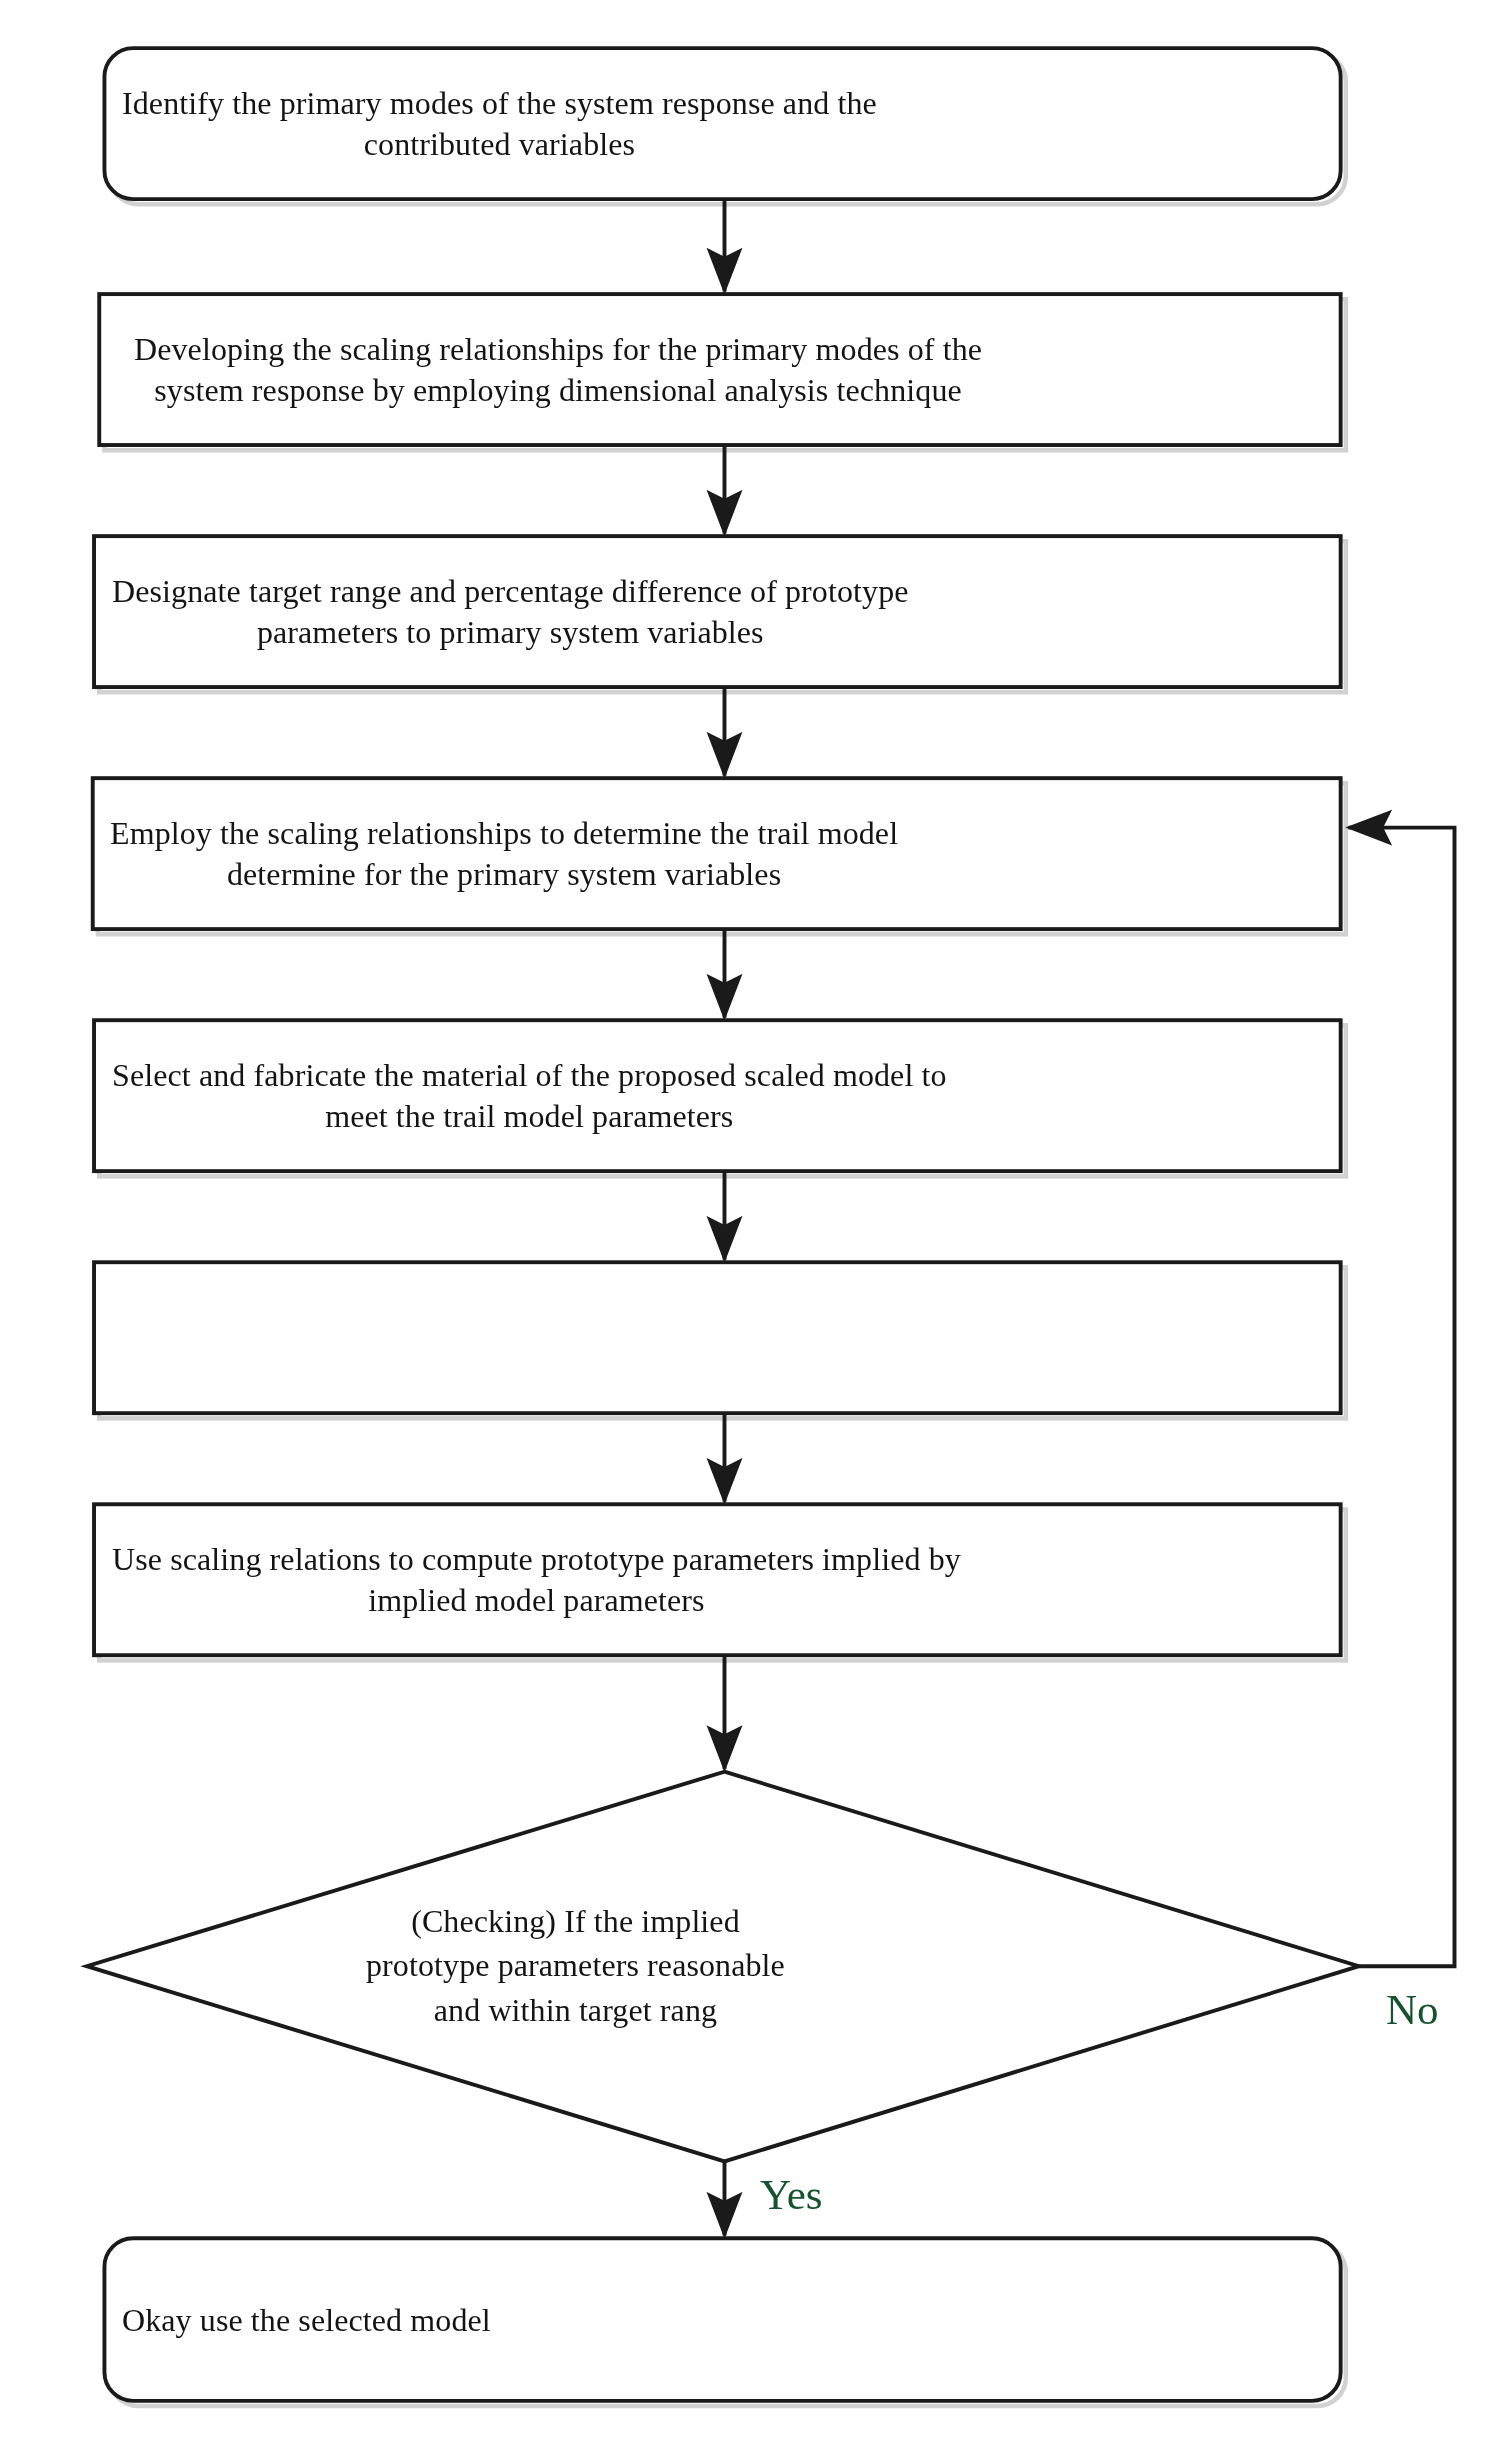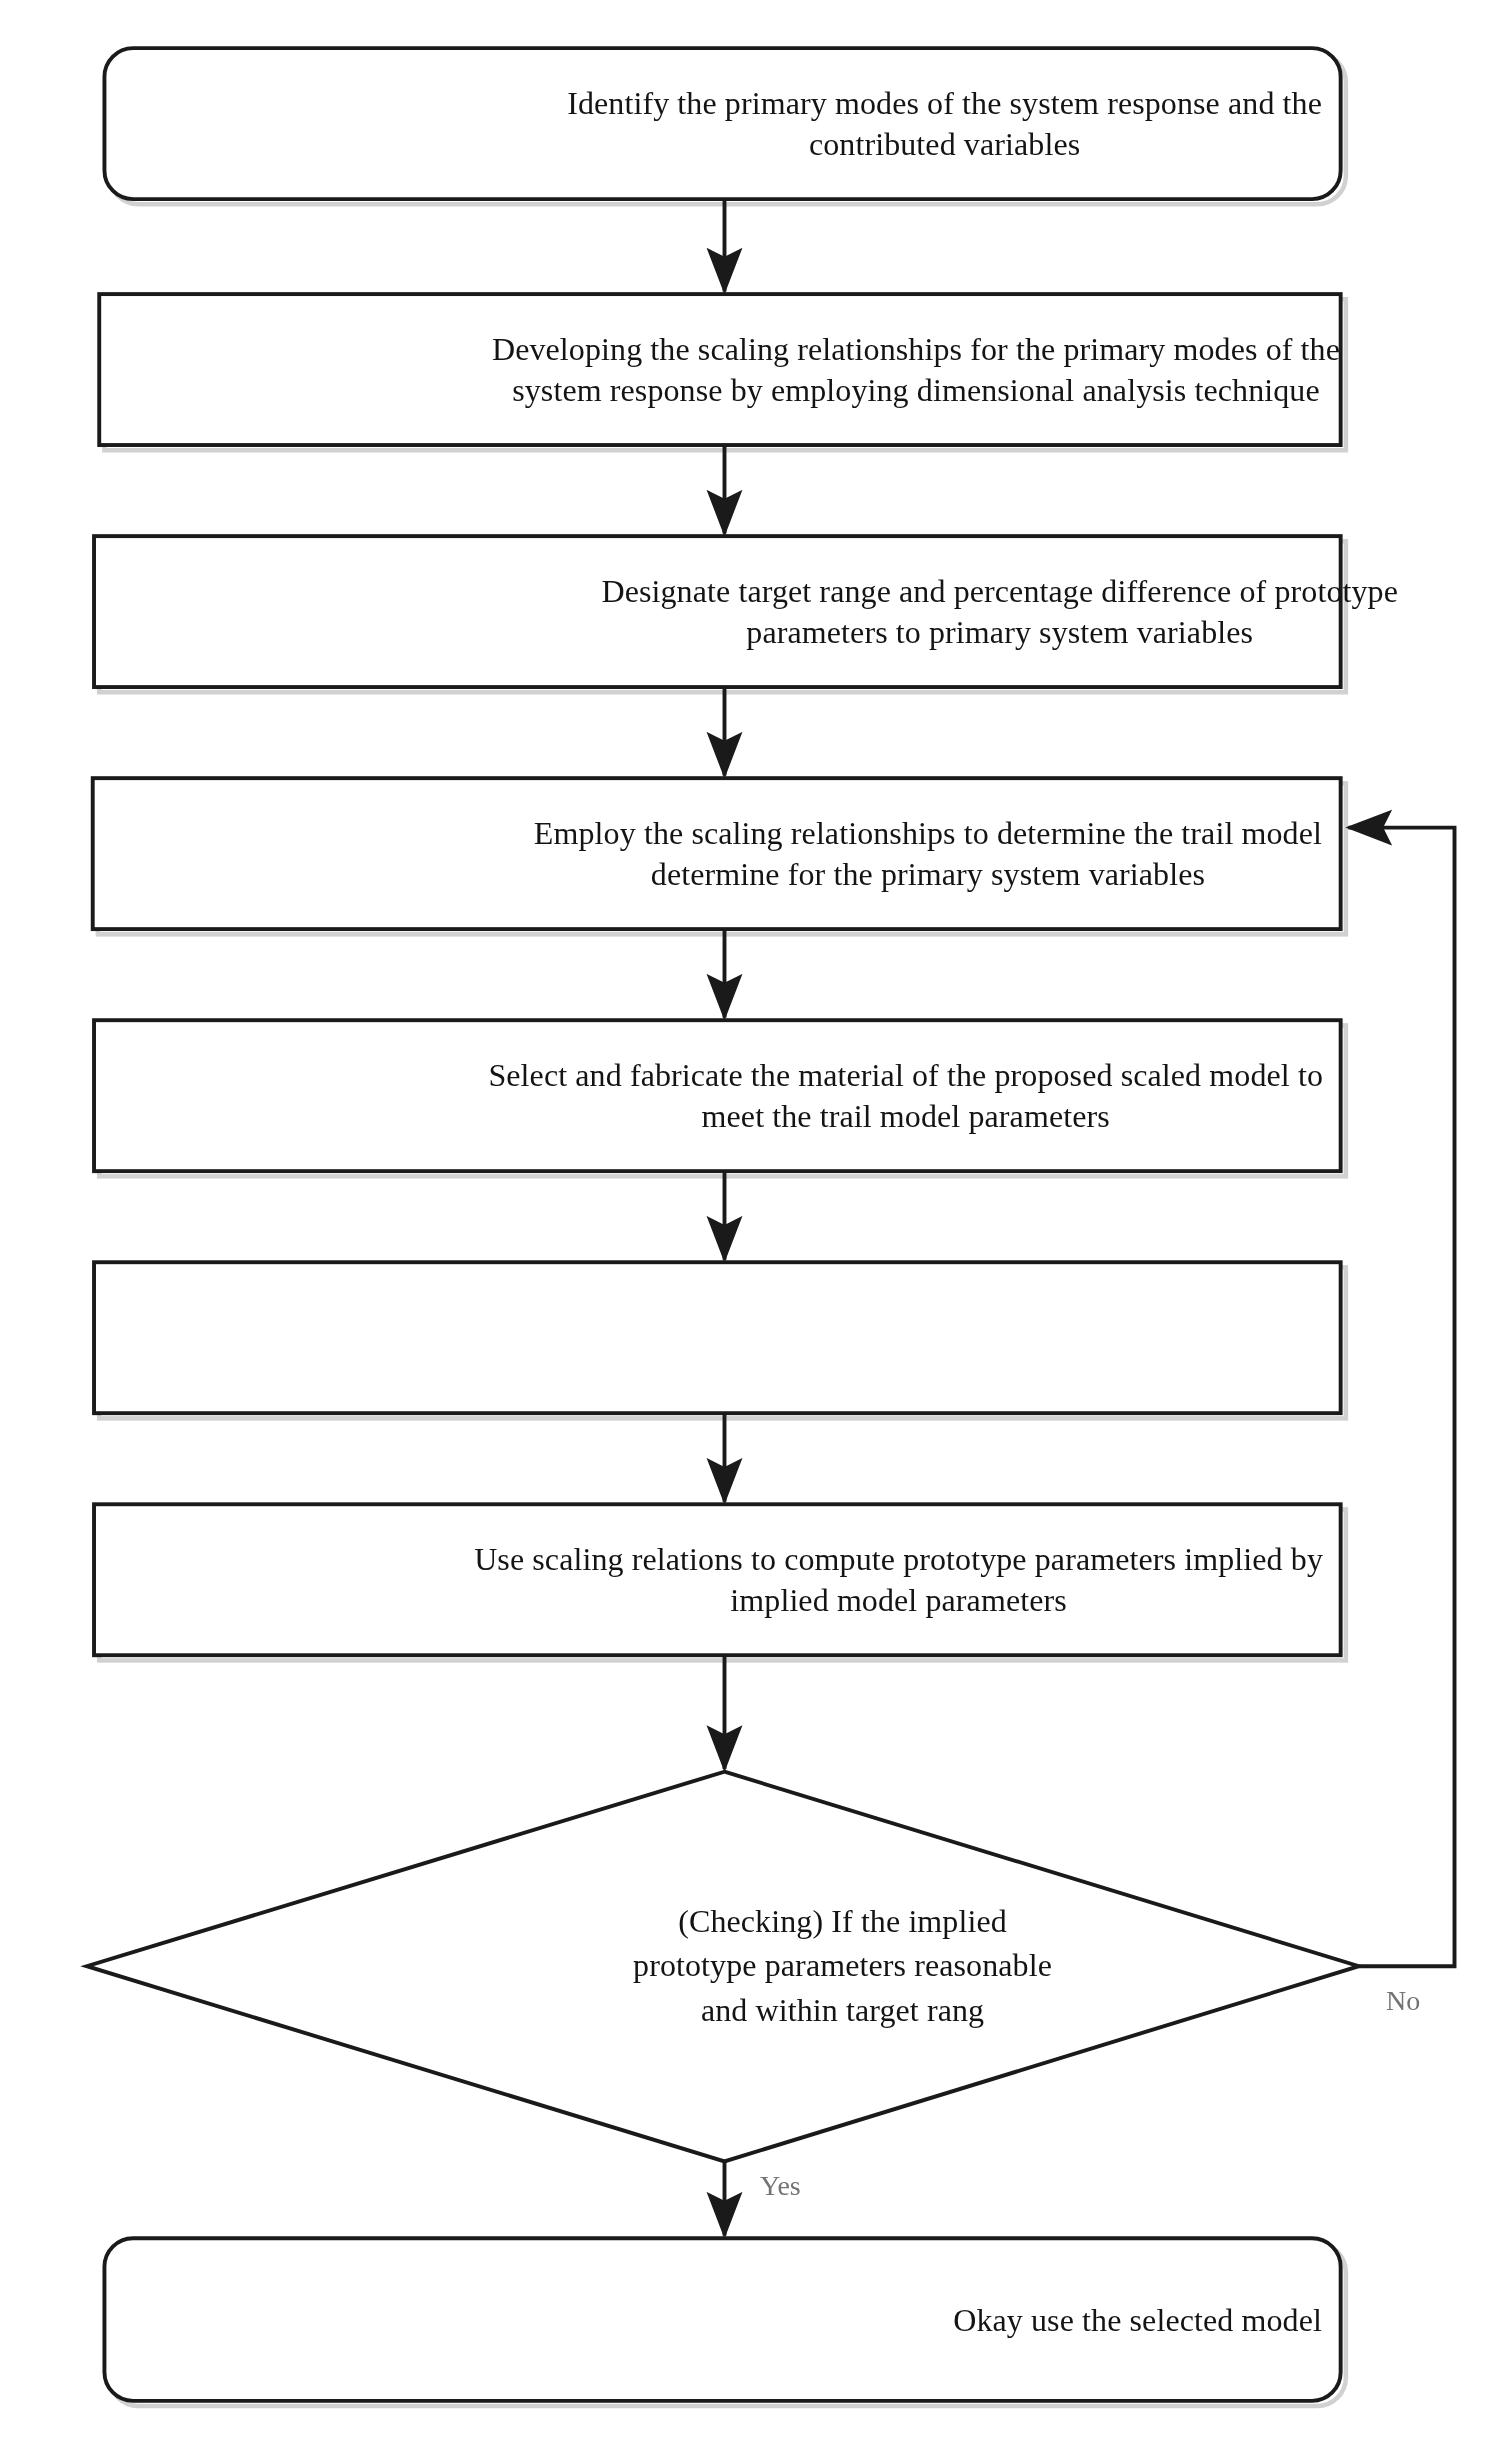--- a/index.html
+++ b/index.html
@@ -23,36 +23,36 @@
     position: absolute;
     left: 0;
     top: 0;
     width: 1503px;
     height: 2462px;
   }
   .node-text {
     position: absolute;
     display: flex;
     align-items: center;
-    justify-content: flex-end;
+    justify-content: flex-start;
     text-align: center;
     font-family: "Liberation Serif", "DejaVu Serif", serif;
     font-size: 32px;
     line-height: 1.28;
     color: #141414;
     letter-spacing: 0.1px;
     pointer-events: none;
     padding: 0 18px;
     box-sizing: border-box;
   }
   .edge-label {
     position: absolute;
     font-family: "Liberation Serif", "DejaVu Serif", serif;
-    font-size: 28px;
-    color: #737373;
+    font-size: 43px;
+    color: #14532d;
     white-space: nowrap;
   }
   .shape-hit {
     position: absolute;
     cursor: default;
   }
 </style>
 </head>
 <body>
 

